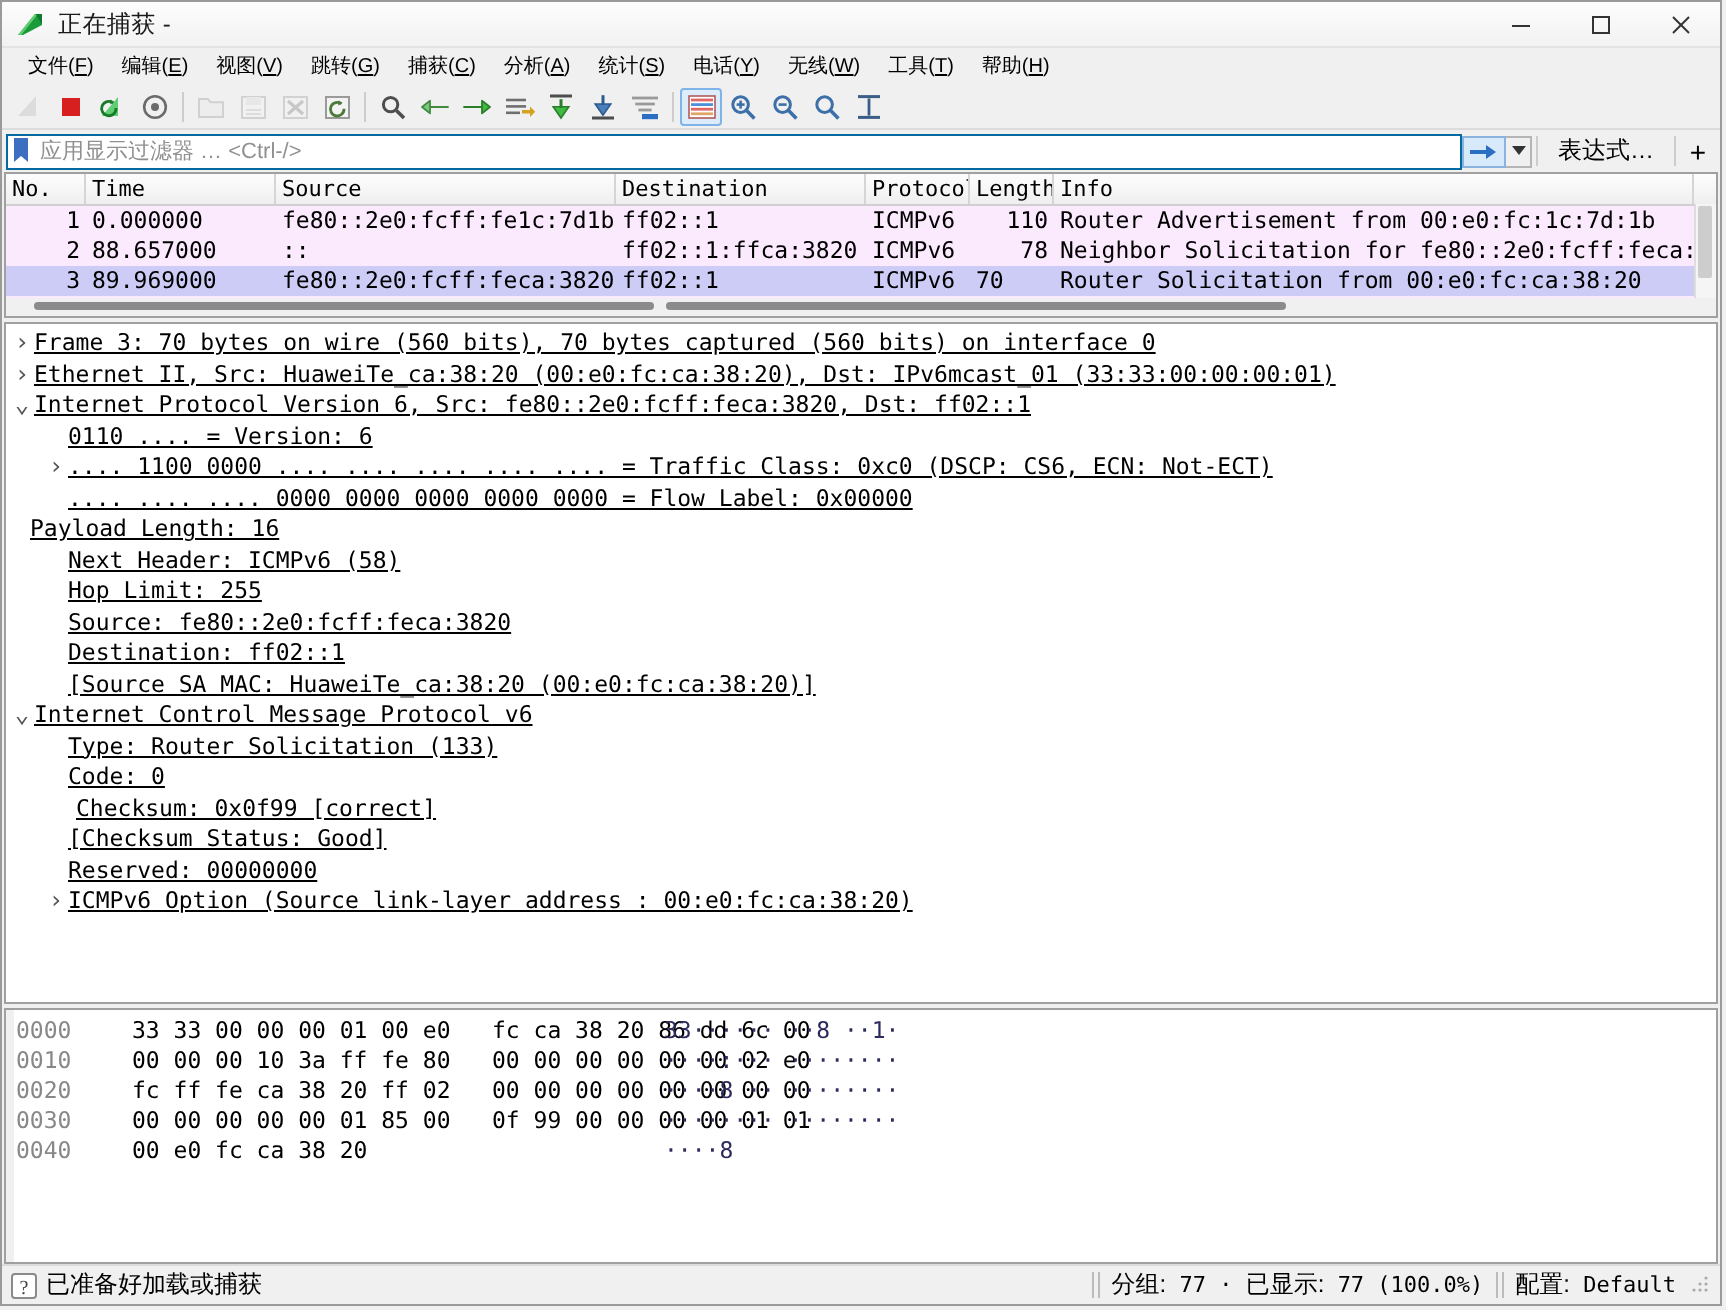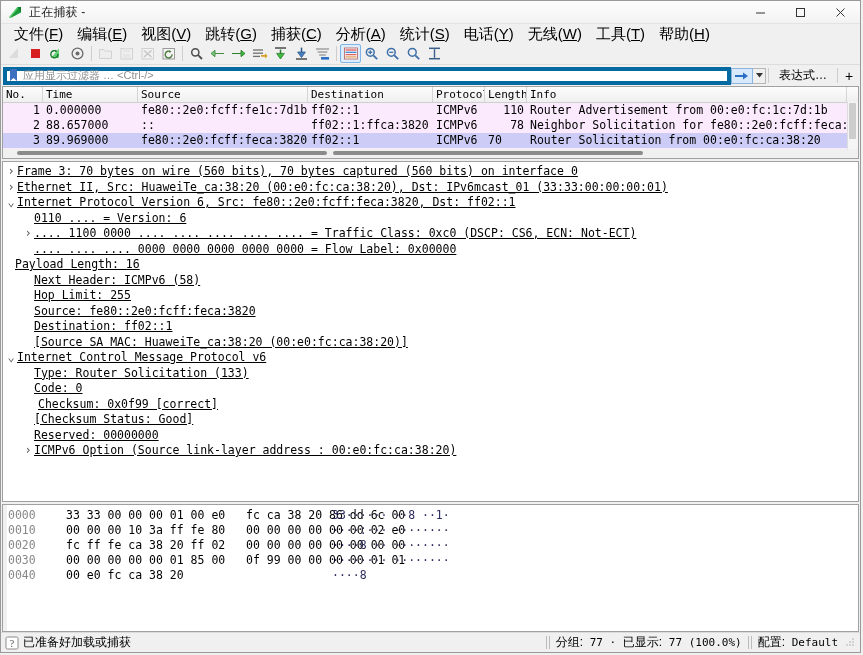--- a/index.html
+++ b/index.html
@@ -40,21 +40,21 @@
 
   
   .menubar{
     height:19px;min-height:19px;
     background:#f0f0f0;
     display:flex;align-items:center;
     padding-left:6px;
   }
   .menuitem{
     padding:2px 7px 2px 7px;
-    font-size:15px;color:#000;
+    font-size:10px;color:#000;
     line-height:14px;
     white-space:nowrap;
   }
   .menuitem u{text-decoration:underline;}
 
   
   .toolbar{
     height:21px;min-height:21px;
     background:#f0f0f0;
     display:flex;align-items:center;
@@ -79,21 +79,21 @@
   
   .filterbar{
     height:21px;min-height:21px;
     background:#f0f0f0;
     display:flex;align-items:center;
     padding:0 2px;
   }
   .filter-input-wrap{
     flex:1;height:18px;
     background:#fff;
-    border:4px solid #0369a1;
+    border:1px solid #0369a1;
     display:flex;align-items:center;
     box-sizing:border-box;
     margin-right:0px;
   }
   .filter-bookmark{
     width:11px;height:16px;
     display:flex;align-items:center;justify-content:center;
     margin-left:1px;
   }
   .filter-text{

